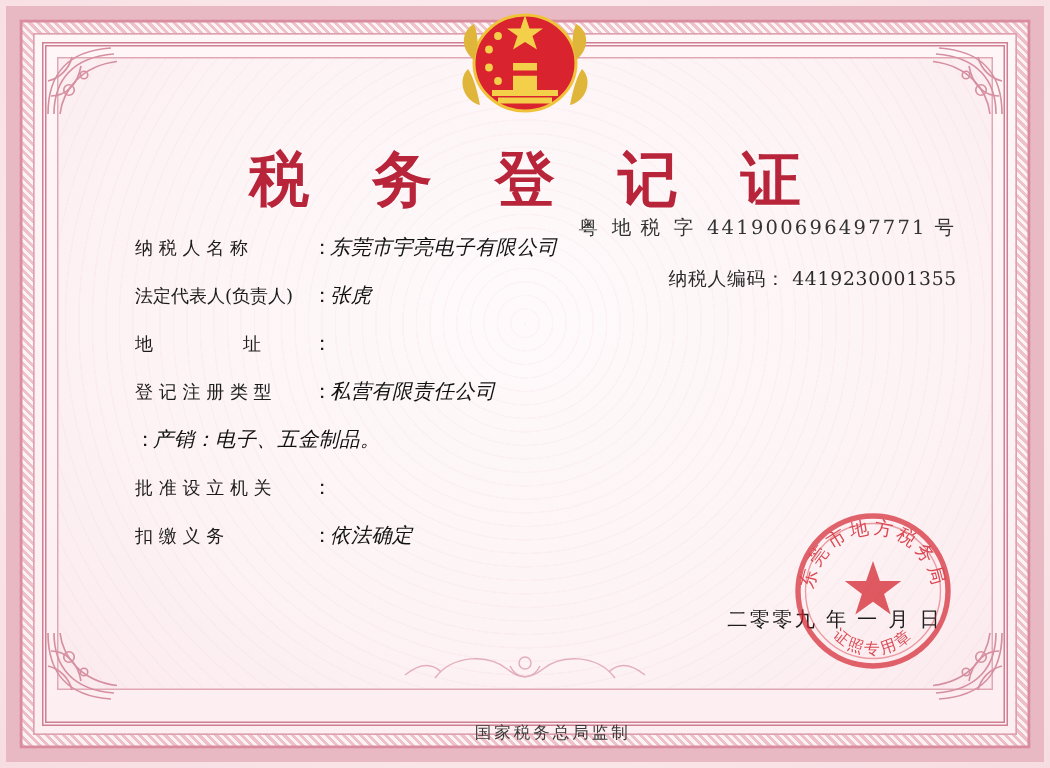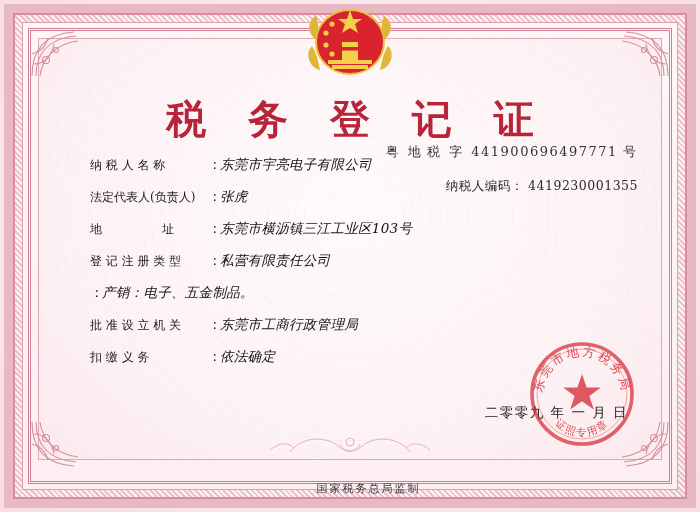--- a/index.html
+++ b/index.html
@@ -373,35 +373,33 @@
       <span class="val">东莞市宇亮电子有限公司</span>
     </div>
     <div class="row">
       <span class="lab">法定代表人(负责人)</span>
       <span class="colon">：</span>
       <span class="val">张虎</span>
     </div>
     <div class="row">
       <span class="lab">地　　　　　址</span>
       <span class="colon">：</span>
-      <span class="val">东莞市横沥镇三江工业区103号</span>
     </div>
     <div class="row">
       <span class="lab">登 记 注 册 类 型</span>
       <span class="colon">：</span>
       <span class="val">私营有限责任公司</span>
     </div>
     <div class="row">
       <span class="colon">：</span>
       <span class="val">产销：电子、五金制品。</span>
     </div>
     <div class="row">
       <span class="lab">批 准 设 立 机 关</span>
       <span class="colon">：</span>
-      <span class="val">东莞市工商行政管理局</span>
     </div>
     <div class="row">
       <span class="lab">扣 缴 义 务</span>
       <span class="colon">：</span>
       <span class="val">依法确定</span>
     </div>
   </div>
 
   <div class="date-line">二零零九 年 一 月 日</div>
 

